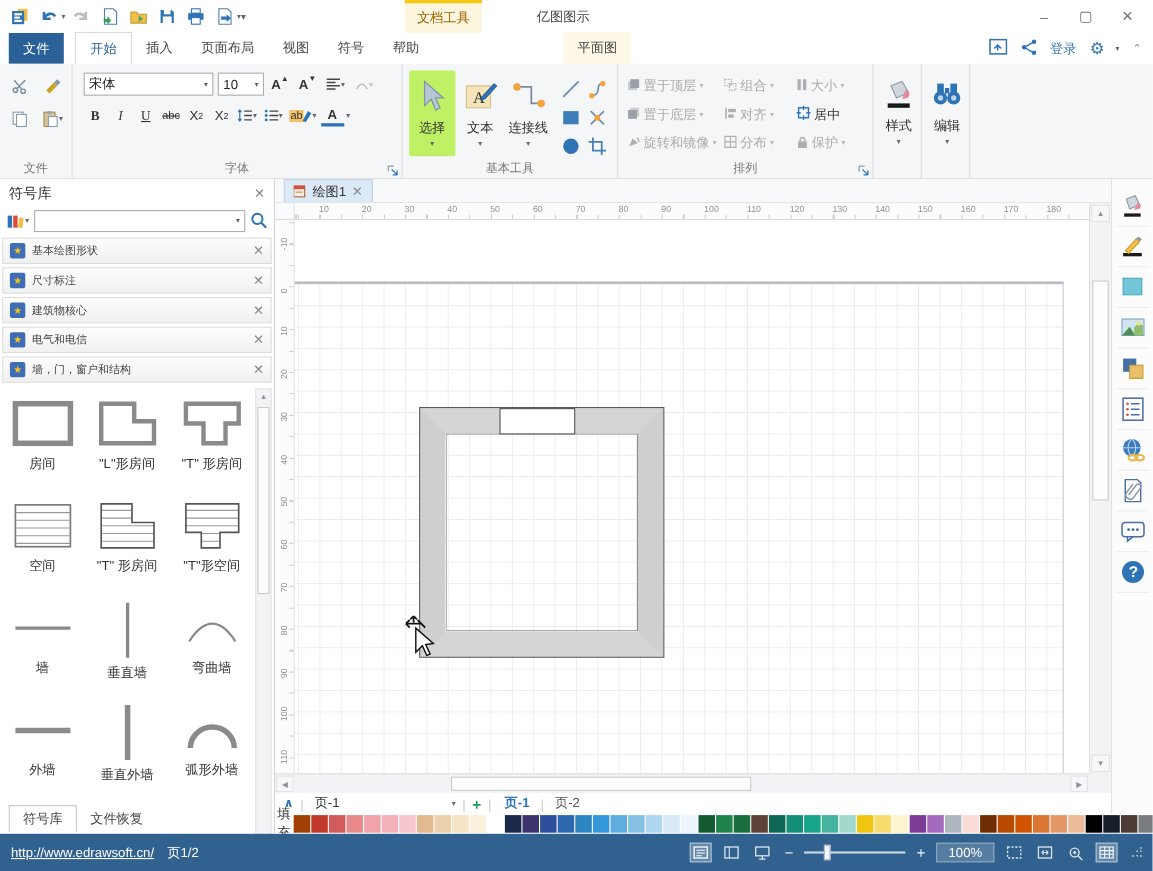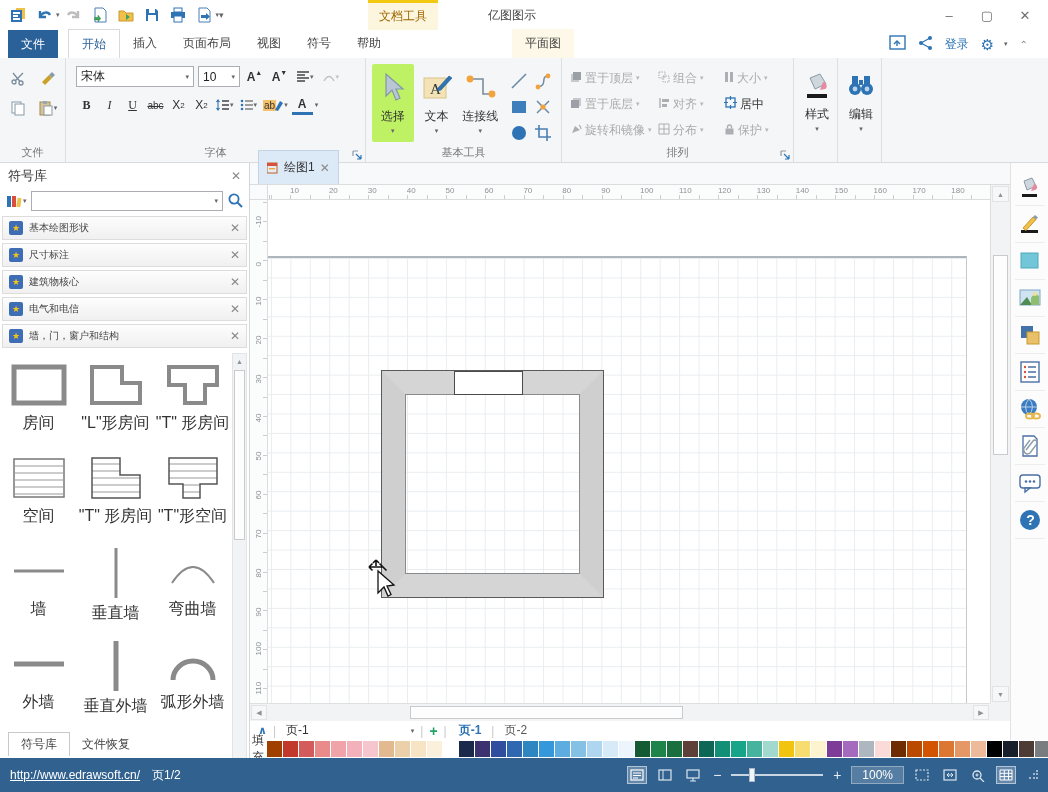--- a/index.html
+++ b/index.html
@@ -17,21 +17,21 @@
   .win-btns { position:absolute; right:8px; top:0; height:30px; display:flex; align-items:center; gap:8px; }
   .win-btn { width:30px; height:22px; display:flex; align-items:center; justify-content:center; color:#707070; font-size:13px; }
 
   
   .menubar { position:absolute; left:0; top:30px; width:1048px; height:28px; background:#fff; display:flex; align-items:flex-end; }
   .file-tab { width:50px; height:28px; margin-left:8px; background:#2B6199; color:#fff; display:flex; align-items:center; justify-content:center; font-size:12px; }
   .menu-tabs { display:flex; align-items:center; height:28px; margin-left:10px; }
   .menu-tab { padding:6px 13px 7px 13px; color:#444; font-size:12px; cursor:default; }
   .menu-tab.active { background:#fff; border:1px solid #D9D9D9; border-bottom:none; color:#2B6199; }
   .menu-tab.ctx { background:#FDF8E8; }
-  .menu-right { position:absolute; right:20px; top:30px; height:28px; display:flex; align-items:center; gap:12px; color:#2E74B5; }
+  .menu-right { position:absolute; right:10px; top:30px; height:28px; display:flex; align-items:center; gap:12px; color:#2E74B5; }
   .login-lbl { color:#2E74B5; font-size:12px; }
   .gear { font-size:15px; color:#2E74B5; line-height:1; }
   .chev-up { color:#888; font-size:10px; }
 
   
   .ribbon { position:absolute; left:0; top:58px; width:1048px; height:105px; background:#F5F6F7; border-bottom:1px solid #D9DCDE; display:flex; }
   .rgroup { position:relative; height:100%; border-right:1px solid #DDE0E2; padding:4px 6px 16px 6px; }
   .rgroup-label { position:absolute; bottom:2px; left:0; right:0; text-align:center; font-size:11px; color:#777; }
   .dlg-launch { position:absolute; right:3px; bottom:3px; width:10px; height:10px; }
   .g-file { width:66px; }
@@ -79,32 +79,32 @@
   .lp-search { height:26px; display:flex; align-items:center; gap:4px; padding:0 6px; }
   .lib-ico { display:flex; align-items:center; gap:1px; }
   .search-input { flex:1; height:20px; border:1px solid #ABADB3; background:#fff; display:flex; align-items:center; justify-content:flex-end; padding:0 4px; }
   .cat-list { padding:2px 1px; }
   .cat-bar { height:24px; margin:0 1px 3px 1px; border:1px solid #DCDCDC; background:linear-gradient(#FDFDFD,#F0F0F0); display:flex; align-items:center; padding:0 6px; gap:6px; }
   .cat-star { width:14px; height:14px; background:#3E6DB5; color:#F5C518; font-size:9px; display:flex; align-items:center; justify-content:center; border-radius:2px; }
   .cat-label { flex:1; font-size:10px; color:#444; }
   .gallery { position:absolute; left:0; top:186px; width:232px; height:374px; display:grid; grid-template-columns:77px 77px 77px; grid-auto-rows:93px; padding-top:6px; }
   .shape-cell { display:flex; flex-direction:column; align-items:center; justify-content:flex-start; gap:4px; padding-top:6px; }
   .shape-cell svg { display:block; }
-  .shape-label { font-size:16px; color:#333; white-space:nowrap; }
+  .shape-label { font-size:12px; color:#333; white-space:nowrap; }
   .lp-scroll { position:absolute; right:2px; top:190px; width:15px; height:516px; background:#F2F3F4; border:1px solid #E3E4E5; }
   .lp-scroll .sb-up { position:absolute; top:0; left:0; right:0; height:15px; text-align:center; font-size:7px; color:#8F9396; line-height:15px; }
   .lp-scroll .sb-thumb { position:absolute; top:16px; left:1px; width:11px; height:170px; background:#FDFDFD; border:1px solid #C8CACC; }
   .lp-tabs { position:absolute; left:0; bottom:2px; height:23px; display:flex; align-items:flex-end; padding-left:8px; }
   .lp-tab { padding:3px 12px; font-size:12px; color:#444; }
   .lp-tab.active { border:1px solid #C9C9C9; border-bottom:none; background:#fff; }
 
   
   .center { position:absolute; left:250px; top:163px; width:760px; height:558px; }
   .doc-tabbar { position:absolute; left:0; top:0; width:760px; height:22px; background:#F8F9FA; border-bottom:1px solid #DADCDE; display:flex; align-items:flex-end; }
-  .doc-tab { height:34px; margin-left:8px; background:#DCE9F7; border:1px solid #C5D4E4; border-bottom:none; display:flex; align-items:center; gap:5px; padding:0 8px; font-size:12px; color:#333; }
+  .doc-tab { height:21px; margin-left:8px; background:#DCE9F7; border:1px solid #C5D4E4; border-bottom:none; display:flex; align-items:center; gap:5px; padding:0 8px; font-size:12px; color:#333; }
   .workarea { position:absolute; left:0; top:22px; width:760px; height:536px; background:#fff; }
   .ruler-corner { position:absolute; left:0; top:0; width:18px; height:15px; background:#FAFBFC; border-right:1px solid #DCDCDC; border-bottom:1px solid #DCDCDC; }
   .hruler { position:absolute; left:18px; top:0; width:722px; height:15px; background:#FBFCFC; border-bottom:1px solid #DCDCDC; overflow:hidden; }
   .hruler::after { content:""; position:absolute; left:0; bottom:0; width:100%; height:4px; background-image:repeating-linear-gradient(90deg,#C9CDD1 0 1px,transparent 1px 19.45px); background-position-x:3px; }
   .hr-num { position:absolute; top:1px; font-size:8px; color:#8E9296; }
   .vruler { position:absolute; left:0; top:15px; width:18px; height:503px; background:#FBFCFC; border-right:1px solid #DCDCDC; overflow:hidden; }
   .vruler::after { content:""; position:absolute; top:0; right:0; width:4px; height:100%; background-image:repeating-linear-gradient(#C9CDD1 0 1px,transparent 1px 19.45px); background-position-y:2px; }
   .vr-num { position:absolute; left:1px; width:14px; font-size:8px; color:#8E9296; transform:rotate(-90deg); white-space:nowrap; }
   .viewport { position:absolute; left:18px; top:15px; width:722px; height:503px; background:#fff; overflow:hidden; }
   .page-grid { position:absolute; left:0; top:56px; width:699px; height:447px; border-top:2px solid #AEB6BC; border-right:1px solid #C6CACD;

